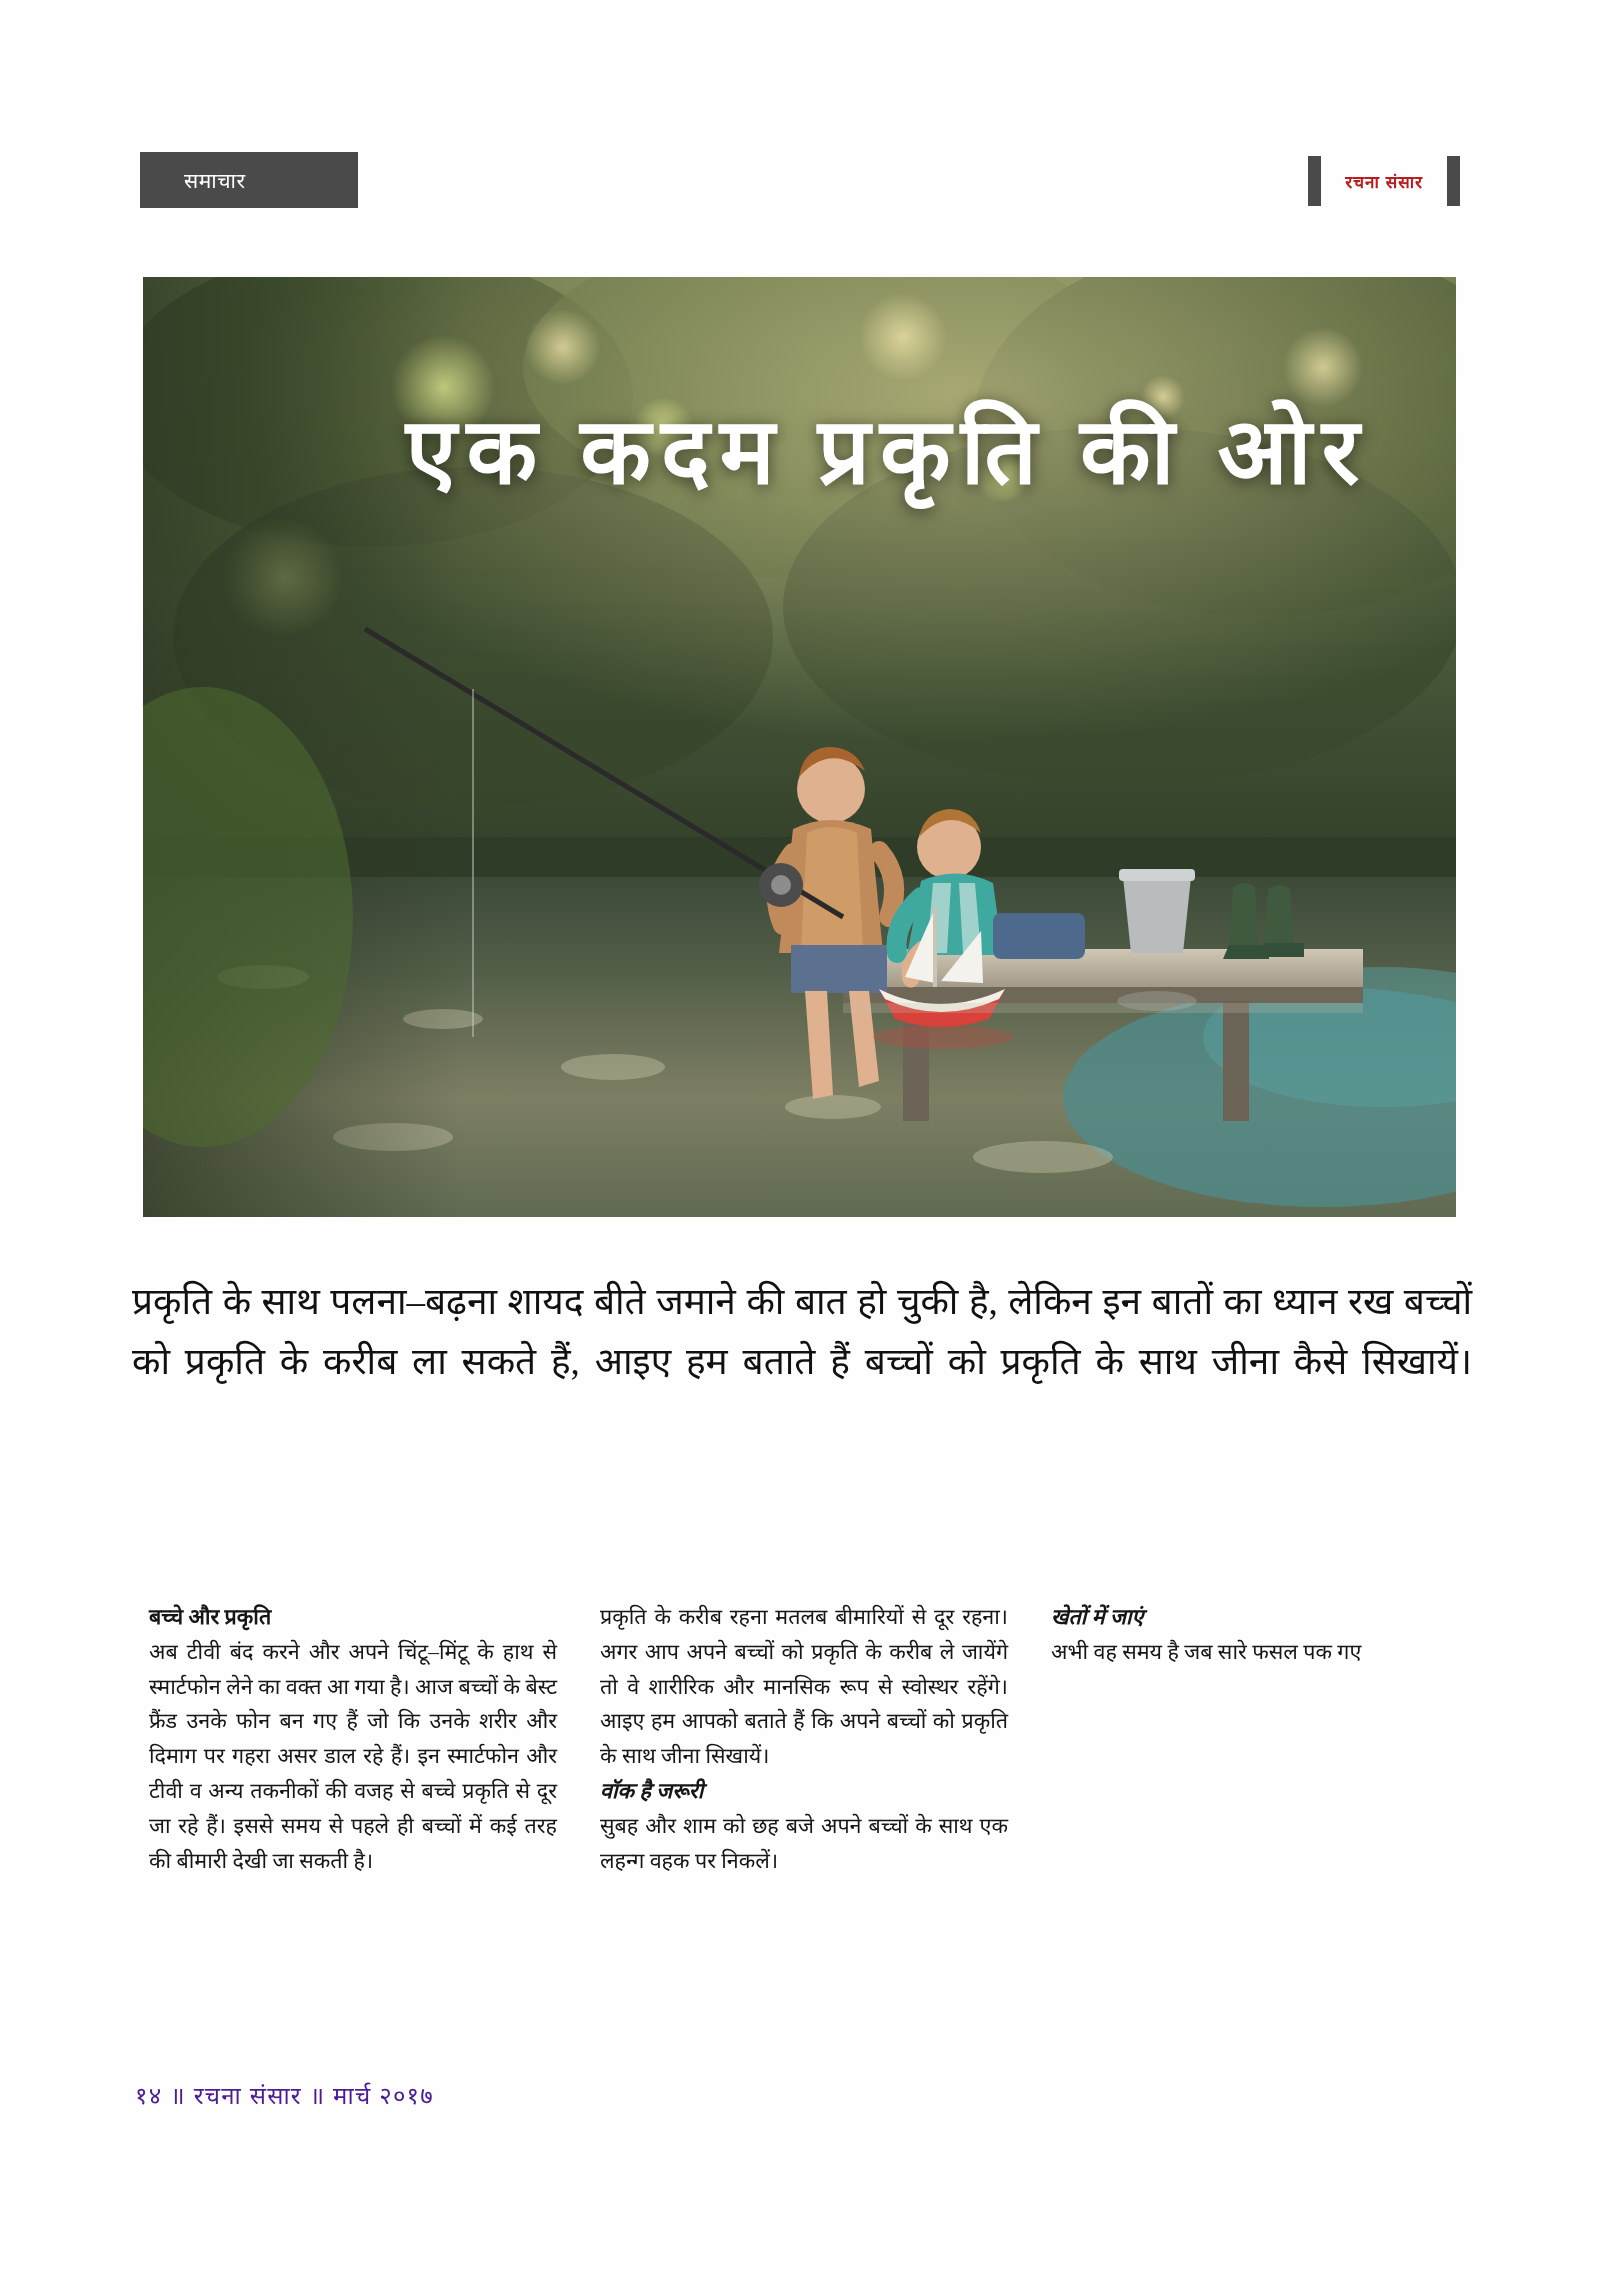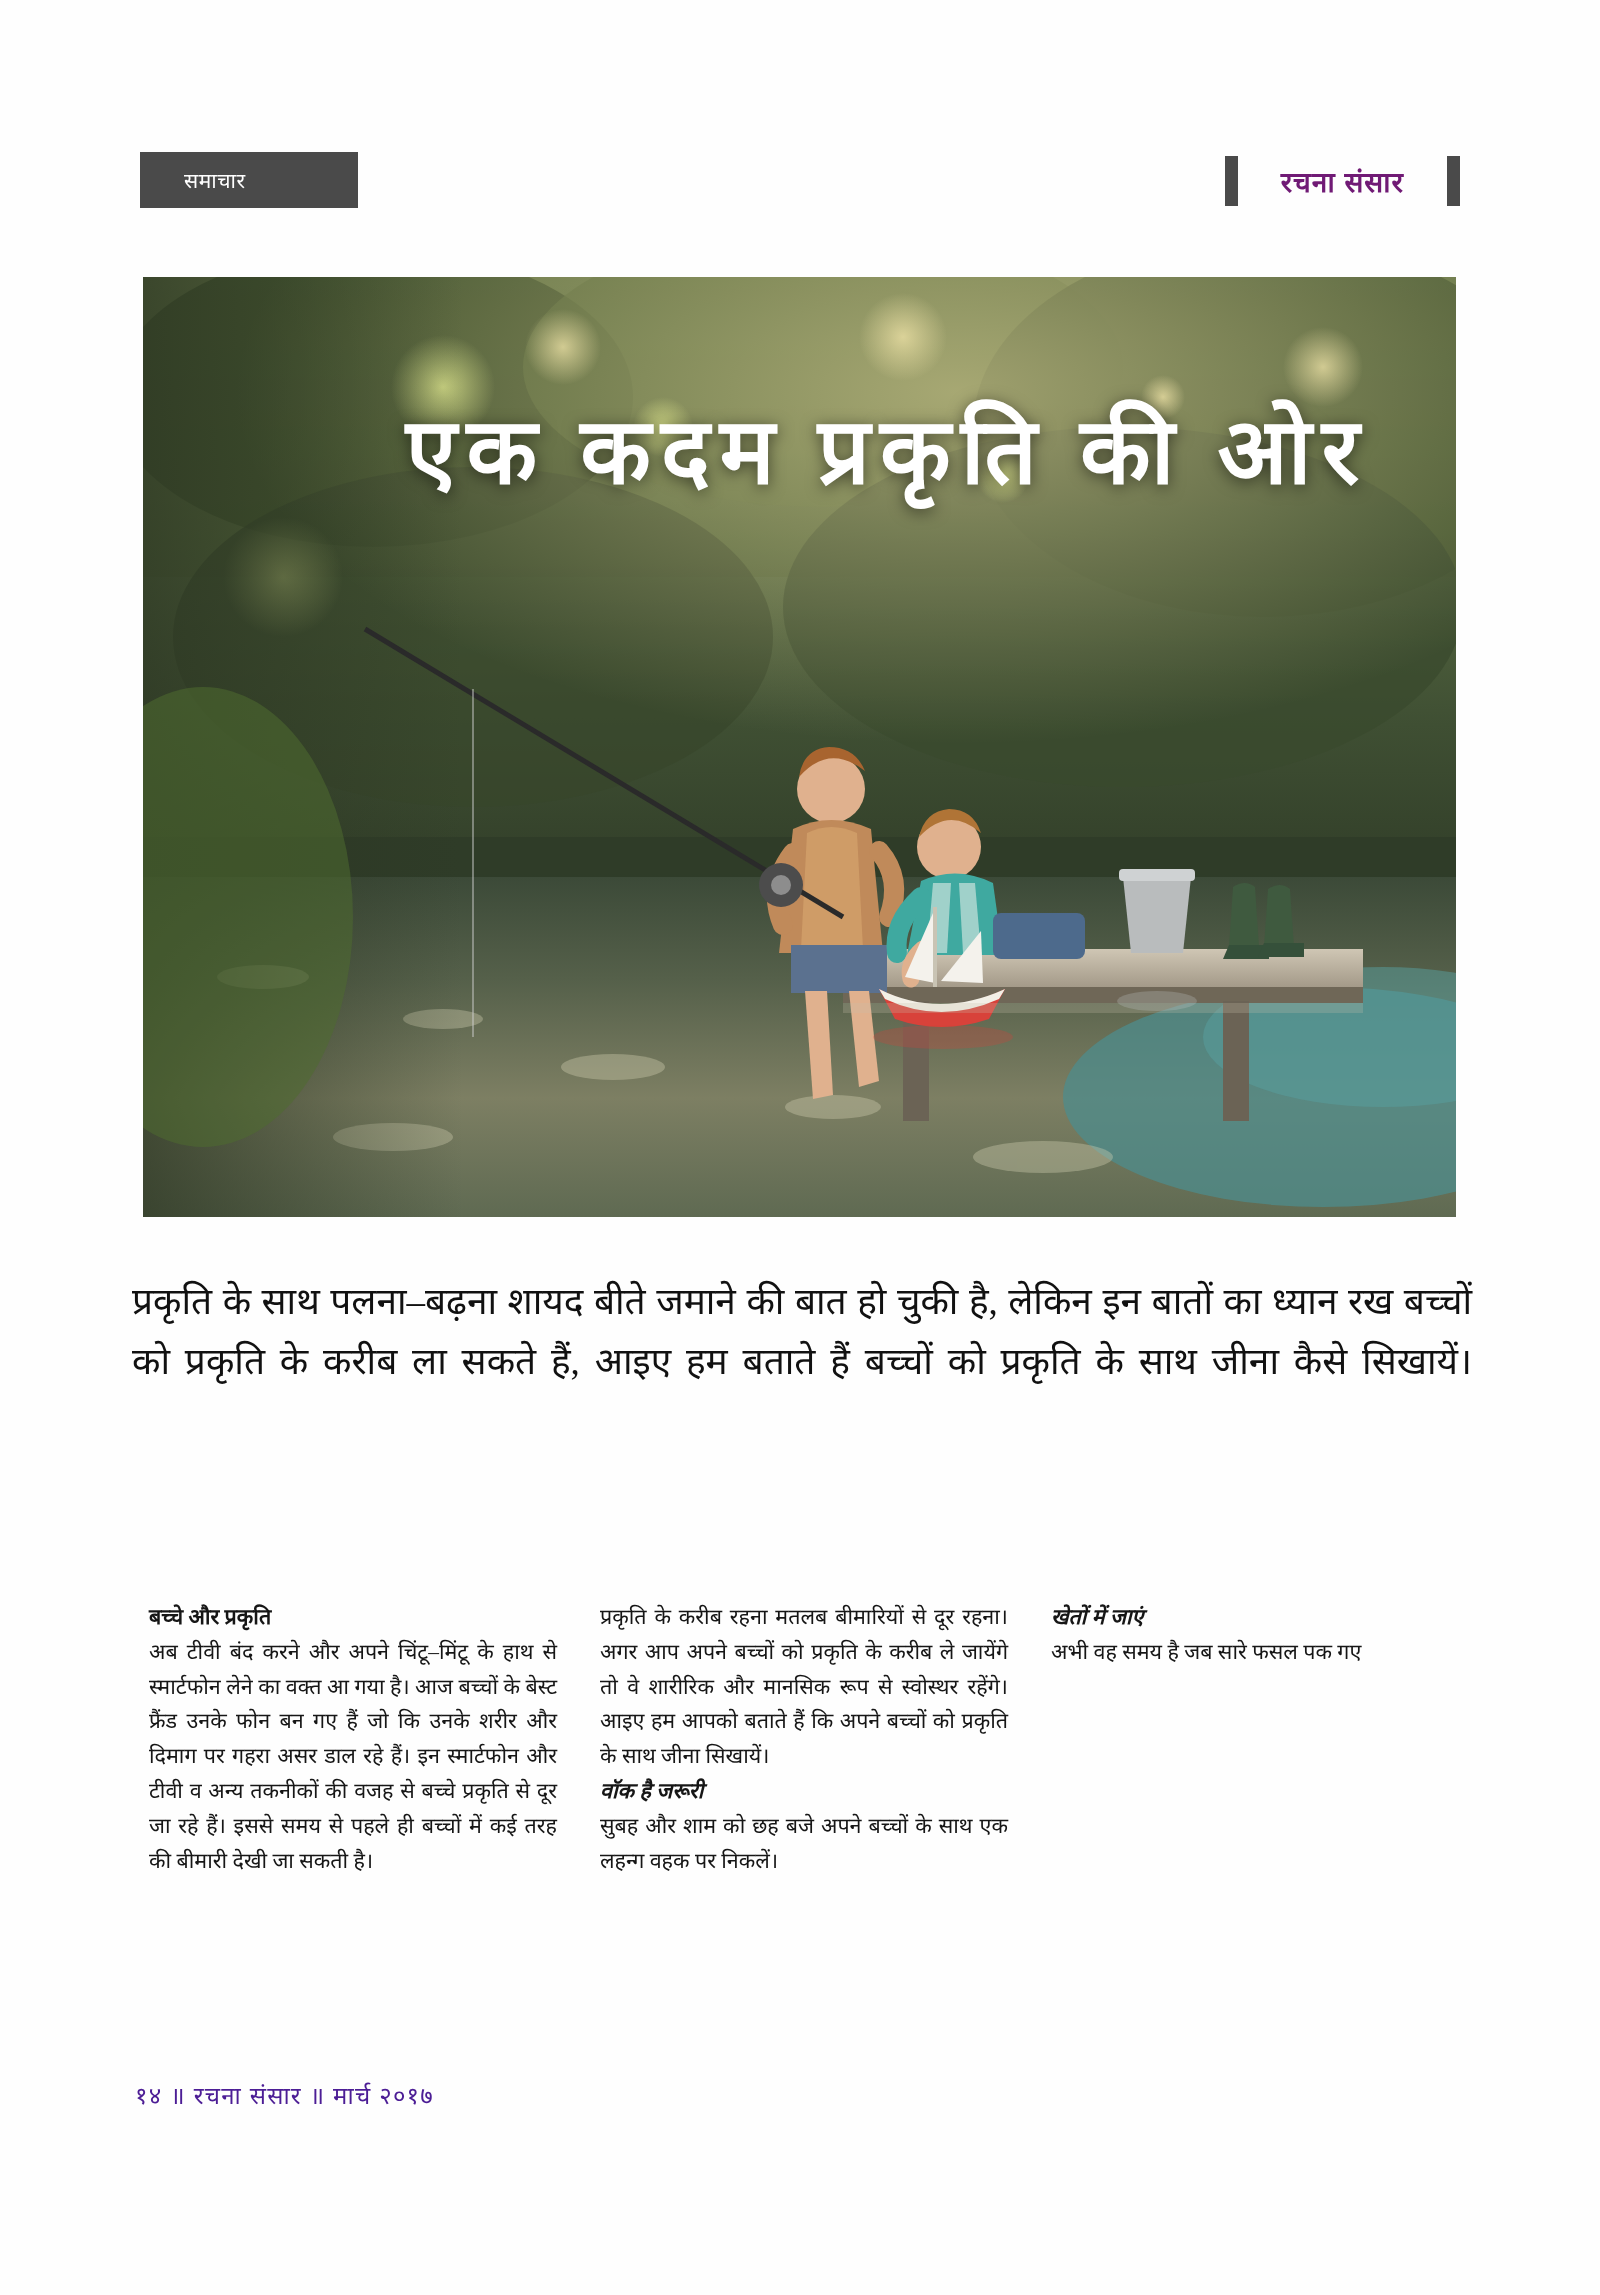--- a/index.html
+++ b/index.html
@@ -54,25 +54,25 @@
     align-items: center;
     height: 50px;
   }
   .brand-bar {
     width: 13px;
     height: 50px;
     background: #4a4a4a;
   }
   .brand-text {
     font-family: "Liberation Sans", sans-serif;
-    font-size: 28px;
+    font-size: 17px;
     font-weight: bold;
-    color: #701a75;
+    color: #b91c1c;
     letter-spacing: 1px;
-    margin: 0 43px;
+    margin: 0 24px;
     white-space: nowrap;
   }
 
   
   .hero {
     position: absolute;
     left: 143px;
     top: 277px;
     width: 1313px;
     height: 940px;

